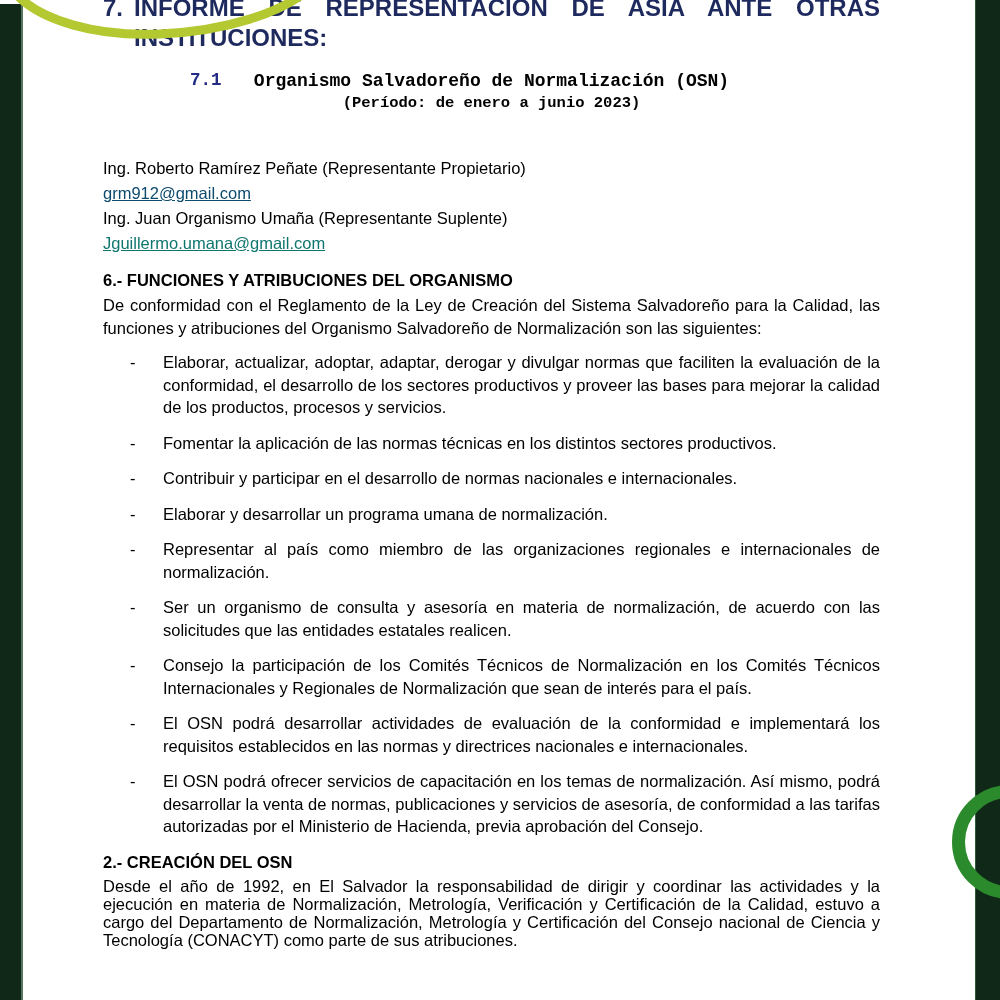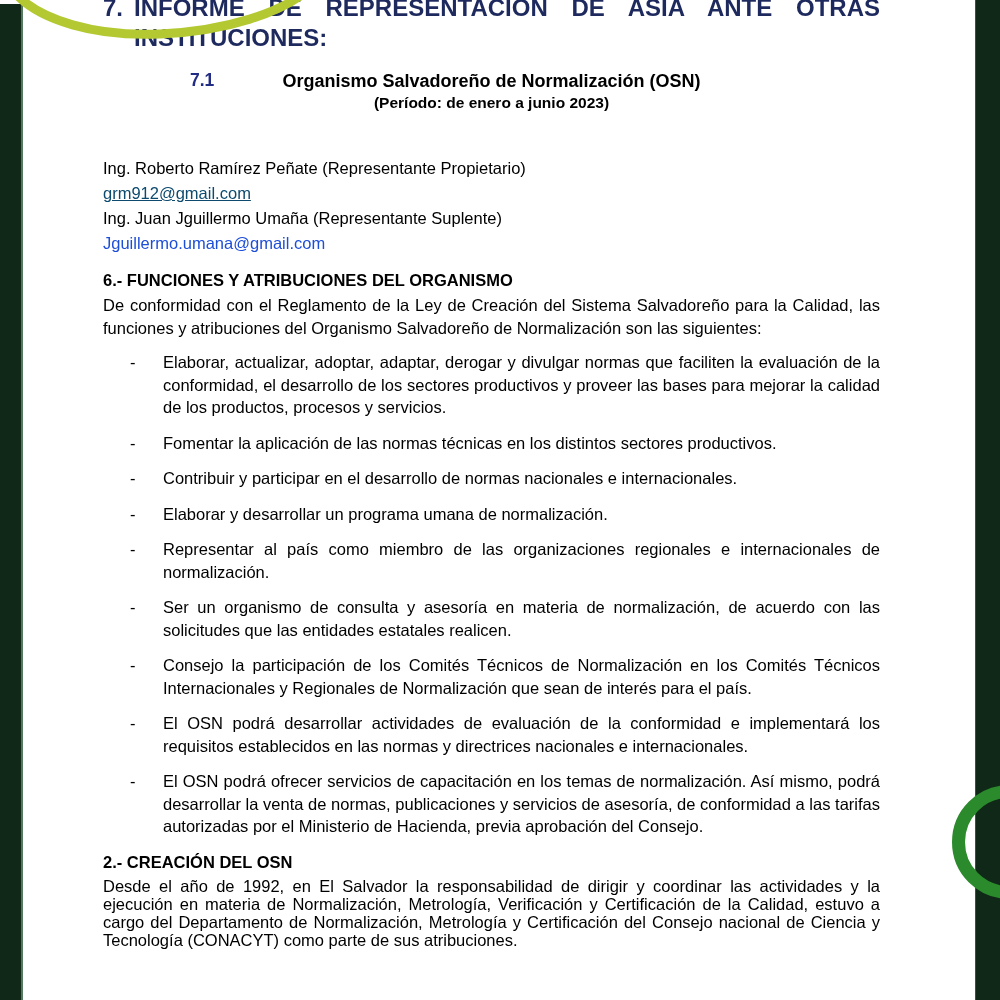--- a/index.html
+++ b/index.html
@@ -48,40 +48,40 @@
 
   .heading {
     display: flex;
     margin-top: -7px;
     color: #1e2a5e;
     font-size: 24px; line-height: 30px; font-weight: bold;
   }
   .heading .hnum { width: 31px; flex: 0 0 31px; }
   .heading .htext { flex: 1; text-align: justify; }
 
-  .subsection { position: relative; margin-top: 16px; }
+  .subsection { position: relative; margin-top: 16px; font-family: Liberation Mono, monospace; }
   .subnum {
     position: absolute; left: 87px; top: 1px;
     color: #232c85; font-weight: bold; font-size: 17.5px;
   }
   .subtitle {
     text-align: center; font-weight: bold; font-size: 18px; line-height: 24px;
   }
   .period {
     text-align: center; font-weight: bold; font-size: 15.5px; line-height: 20px;
   }
 
   .contacts { margin-top: 43px; font-size: 16.5px; line-height: 25px; }
   .contacts .email-link {
     display: inline-block;
     color: #0c4a6e; text-decoration: underline; cursor: pointer;
   }
   .contacts .email-plain {
     display: inline-block;
-    color: #1d4ed8; cursor: pointer;
+    color: #0f766e; text-decoration: underline; cursor: pointer;
   }
 
   .sec-title { margin-top: 13px; font-weight: bold; font-size: 16.5px; line-height: 23px; }
   .sec-title.second { margin-top: 4px; }
   .para {
     margin: 2px 0 0 0;
     font-size: 16.5px; line-height: 23px;
     text-align: justify;
   }
   .para.second { margin-top: 3px; line-height: 18px; }
@@ -122,21 +122,21 @@
 
     <div class="subsection">
       <span class="subnum">7.1</span>
       <div class="subtitle">Organismo Salvadoreño de Normalización (OSN)</div>
       <div class="period">(Período: de enero a junio 2023)</div>
     </div>
 
     <div class="contacts">
       <div>Ing. Roberto Ramírez Peñate (Representante Propietario)</div>
       <a class="email-link">grm912@gmail.com</a>
-      <div>Ing. Juan Jguillermo Umaña (Representante Suplente)</div>
+      <div>Ing. Juan Organismo Umaña (Representante Suplente)</div>
       <a class="email-plain">Jguillermo.umana@gmail.com</a>
     </div>
 
     <div>
       <div class="sec-title">6.- FUNCIONES Y ATRIBUCIONES DEL ORGANISMO</div>
       <p class="para">De conformidad con el Reglamento de la Ley de Creación del Sistema Salvadoreño para la Calidad, las funciones y atribuciones del Organismo Salvadoreño de Normalización son las siguientes:</p>
       <ul class="bullets">
         <li><span class="dash">-</span><span>Elaborar, actualizar, adoptar, adaptar, derogar y divulgar normas que faciliten la evaluación de la conformidad, el desarrollo de los sectores productivos y proveer las bases para mejorar la calidad de los productos, procesos y servicios.</span></li>
         <li><span class="dash">-</span><span>Fomentar la aplicación de las normas técnicas en los distintos sectores productivos.</span></li>
         <li><span class="dash">-</span><span>Contribuir y participar en el desarrollo de normas nacionales e internacionales.</span></li>

